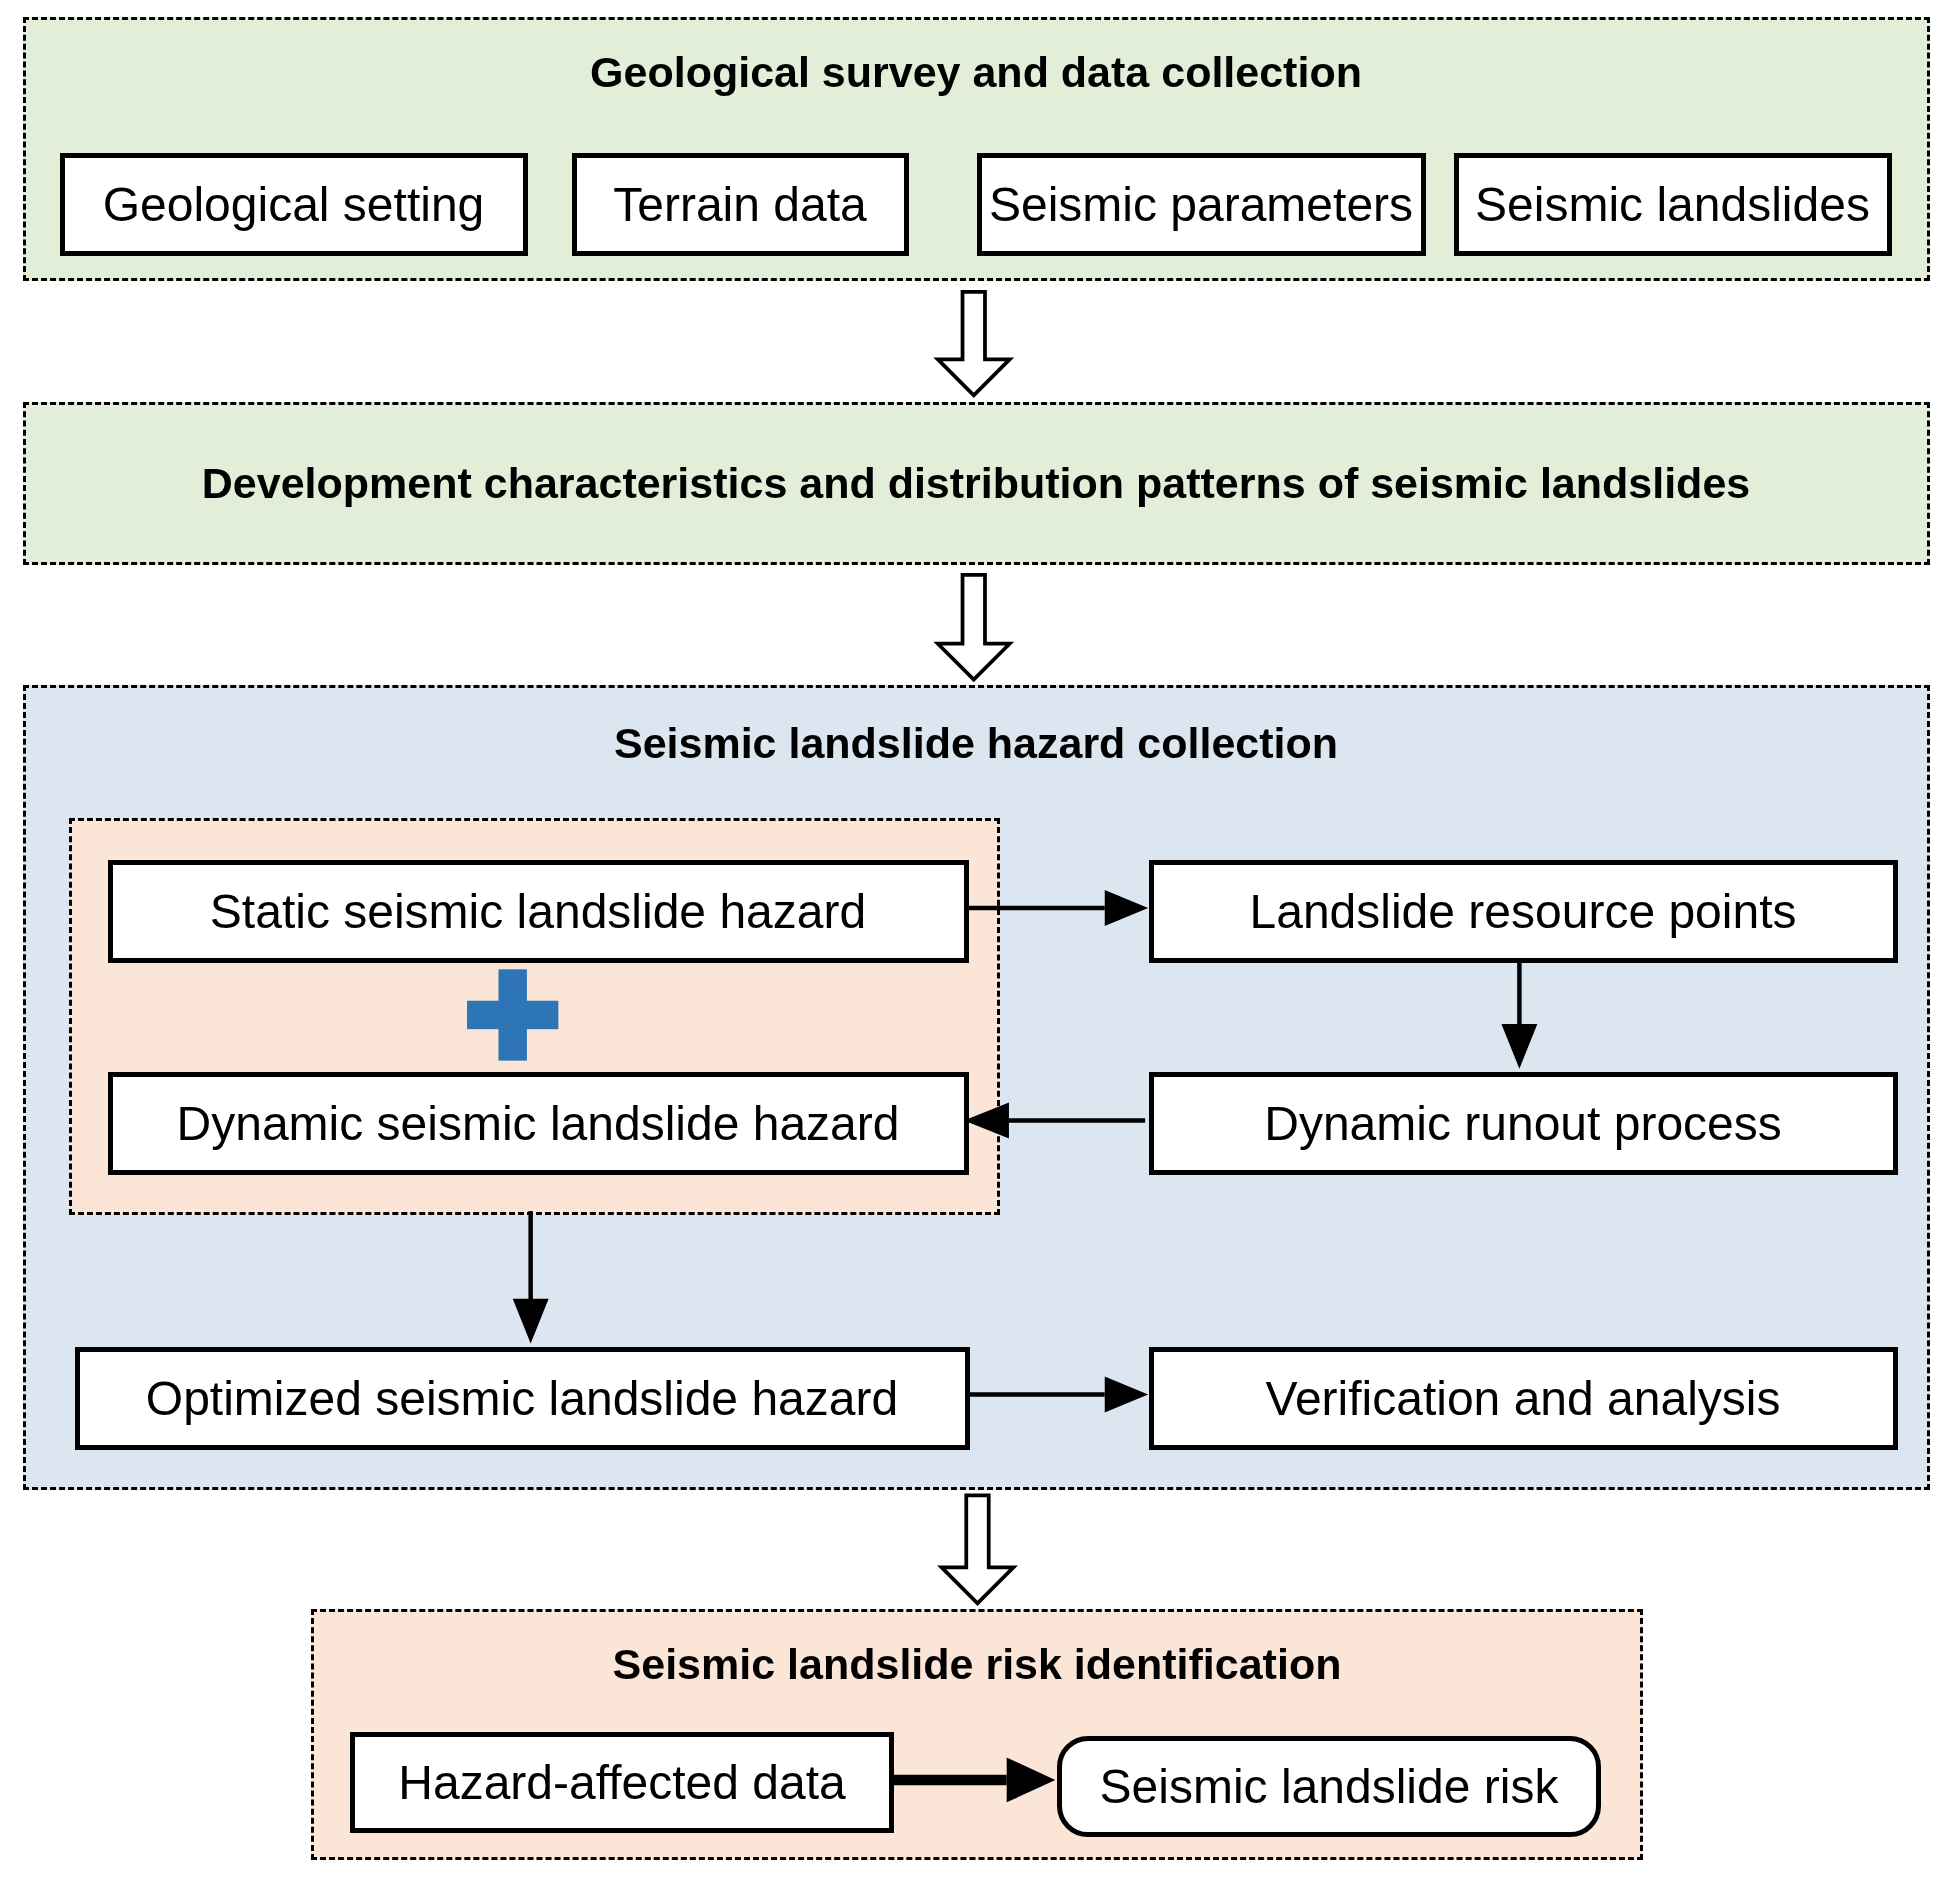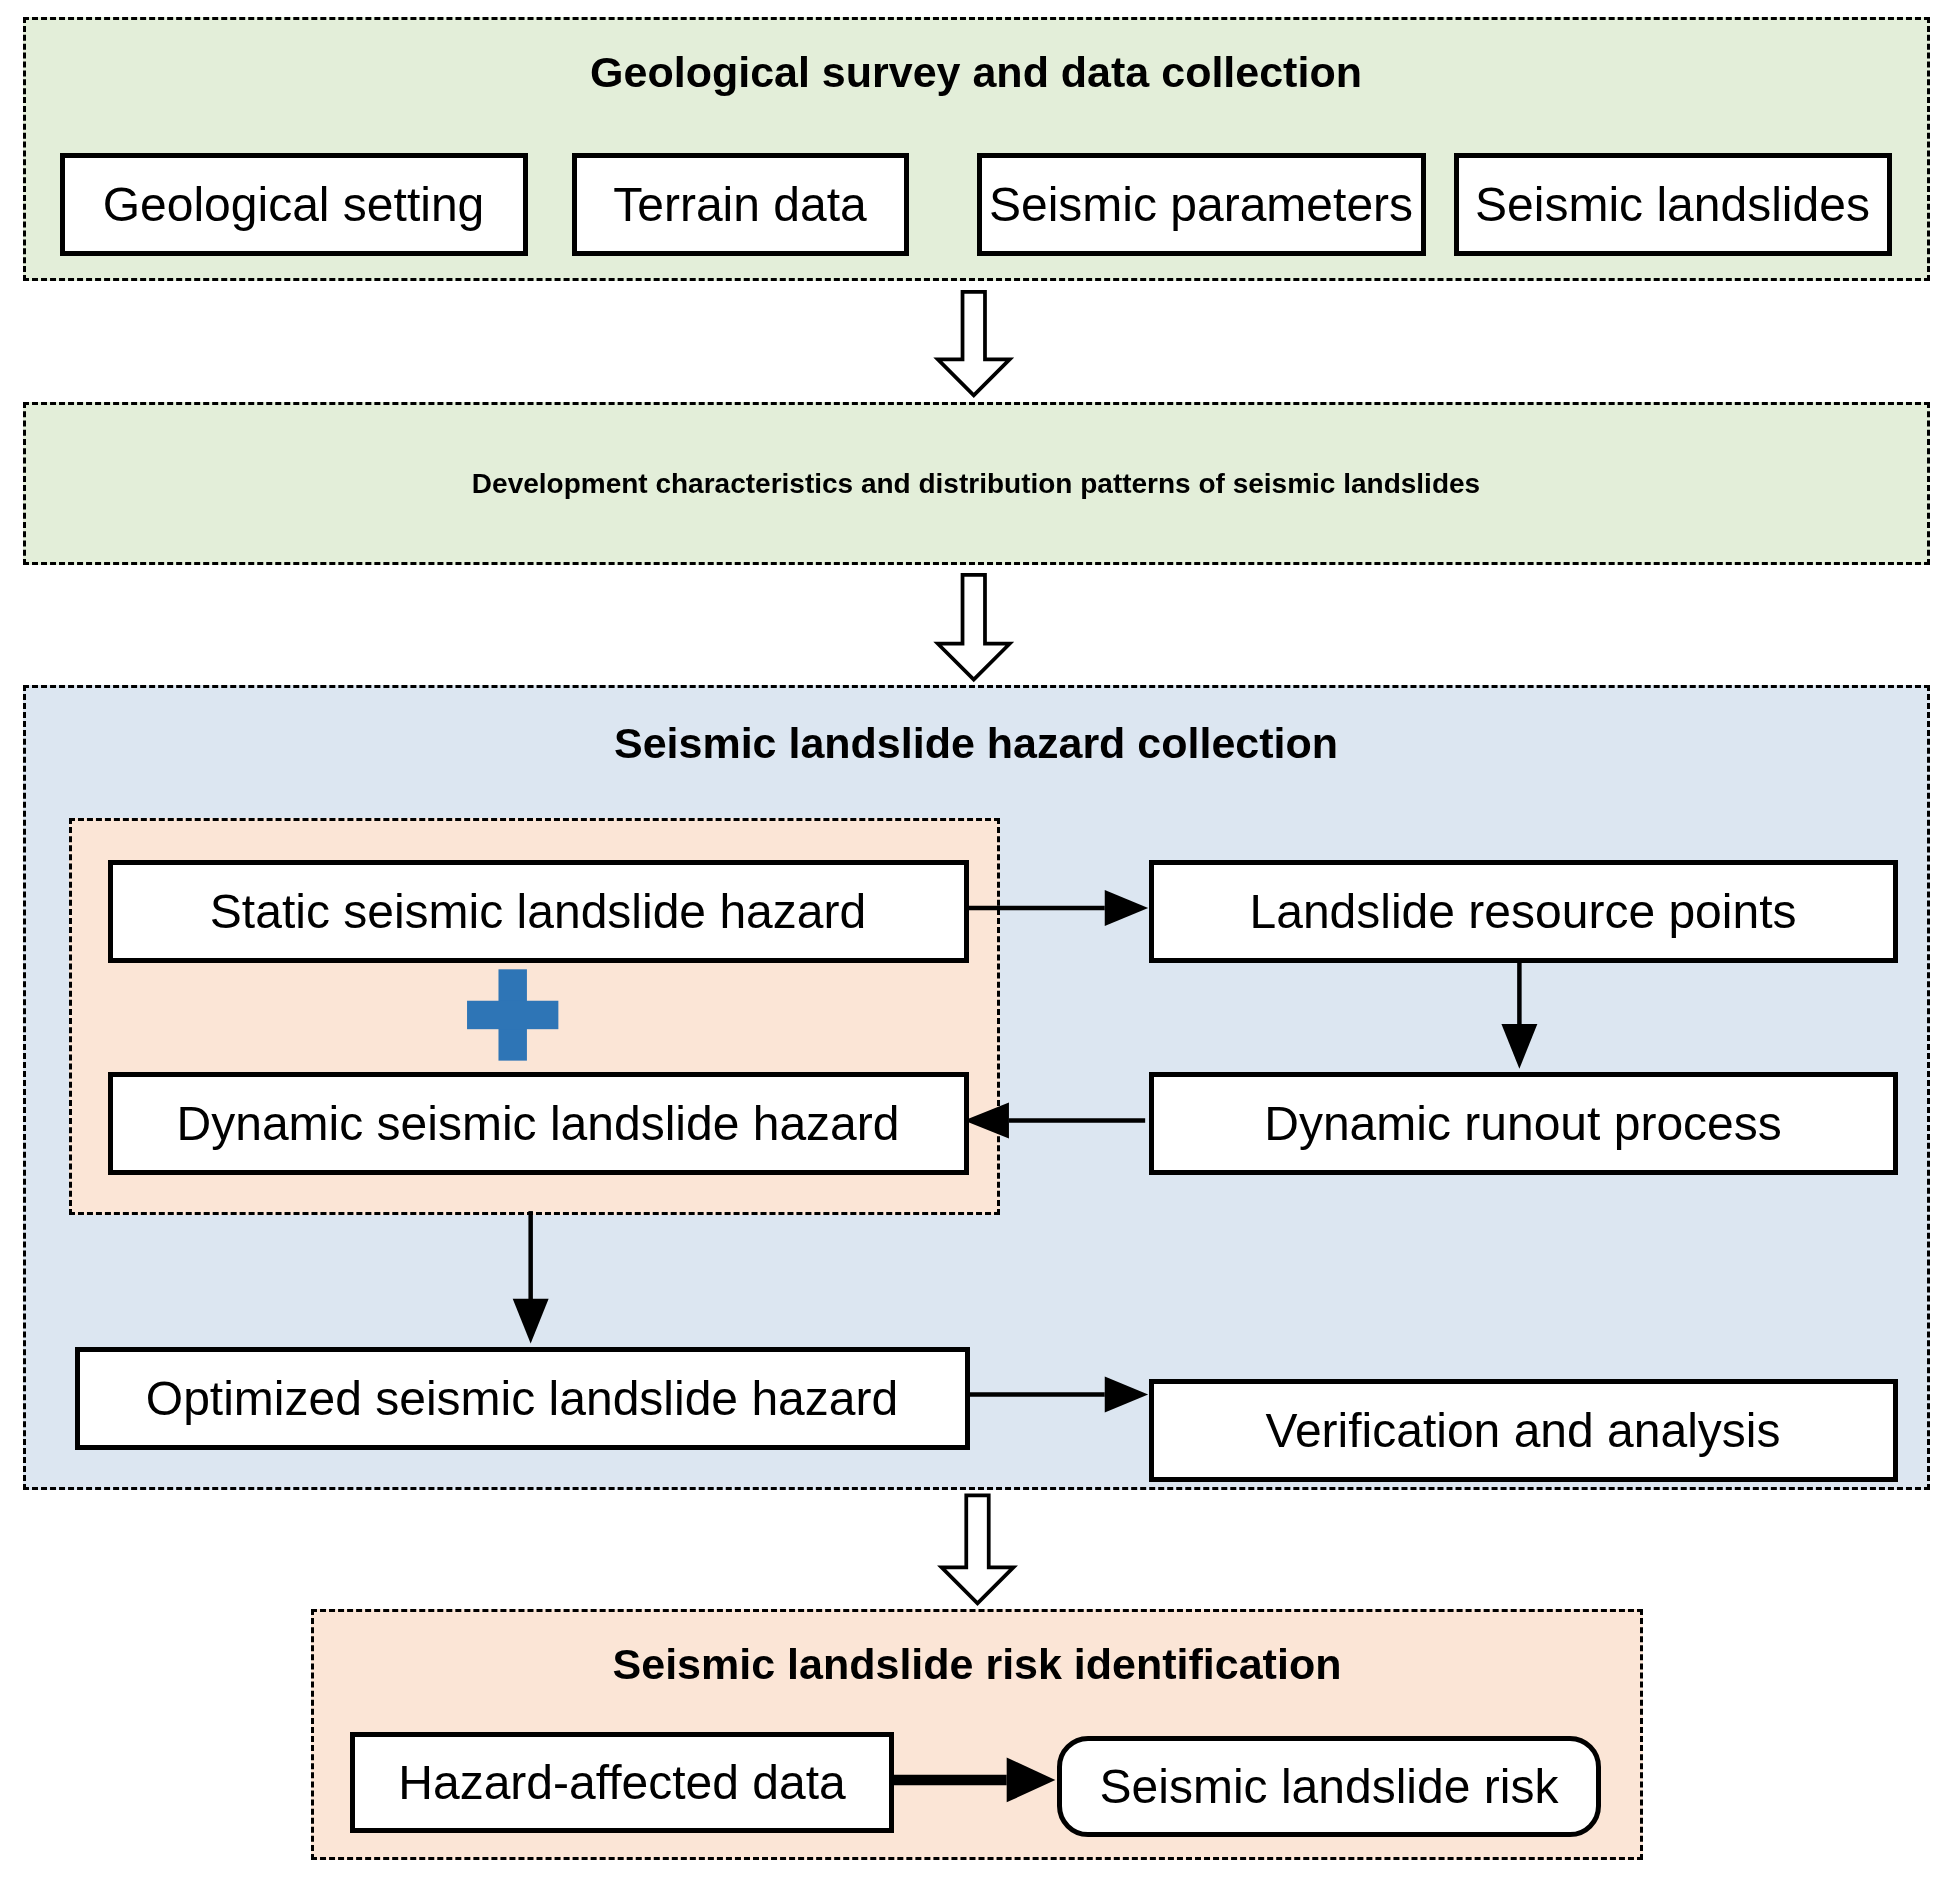--- a/index.html
+++ b/index.html
@@ -25,21 +25,21 @@
     text-align:center;
     font-weight:bold;
     font-size:43px;
     line-height:1.15;
     z-index:2;
   }
   .center-title{
     display:flex;align-items:center;justify-content:center;
   }
   .center-title .flex-title{
-    font-weight:bold;font-size:28px;text-align:right;
+    font-weight:bold;font-size:43px;text-align:right;
   }
   .wbox{
     position:absolute;
     background:#ffffff;
     border:5.2px solid #000;
     box-sizing:border-box;
     display:flex;align-items:center;justify-content:center;
     font-size:48px;
     text-align:center;
     z-index:3;
@@ -83,21 +83,21 @@
     <div class="wbox" style="left:82px;top:172px;width:861px;height:103px;">Static seismic landslide hazard</div>
 
     <div class="wbox" style="left:82px;top:384px;width:861px;height:103px;">Dynamic seismic landslide hazard</div>
 
     <div class="wbox" style="left:1123px;top:172px;width:749px;height:103px;">Landslide resource points</div>
 
     <div class="wbox" style="left:1123px;top:384px;width:749px;height:103px;">Dynamic runout process</div>
 
     <div class="wbox" style="left:49px;top:659px;width:895px;height:103px;">Optimized seismic landslide hazard</div>
 
-    <div class="wbox" style="left:1123px;top:659px;width:749px;height:103px;margin-top:32px;">Verification and analysis</div>
+    <div class="wbox" style="left:1123px;top:659px;width:749px;height:103px;">Verification and analysis</div>
   </section>
 
   <section class="panel peach" style="left:311px;top:1609px;width:1332px;height:251px;">
     <div class="panel-title" style="top:28.4px;">Seismic landslide risk identification</div>
     <div class="wbox" style="left:36px;top:120px;width:544px;height:101px;">Hazard-affected data</div>
     <div class="wbox" style="left:743px;top:124px;width:544px;height:101px;border-radius:31px;">Seismic landslide risk</div>
   </section>
 
   <svg class="overlay" viewBox="0 0 2612 2509" xmlns="http://www.w3.org/2000/svg">
 

